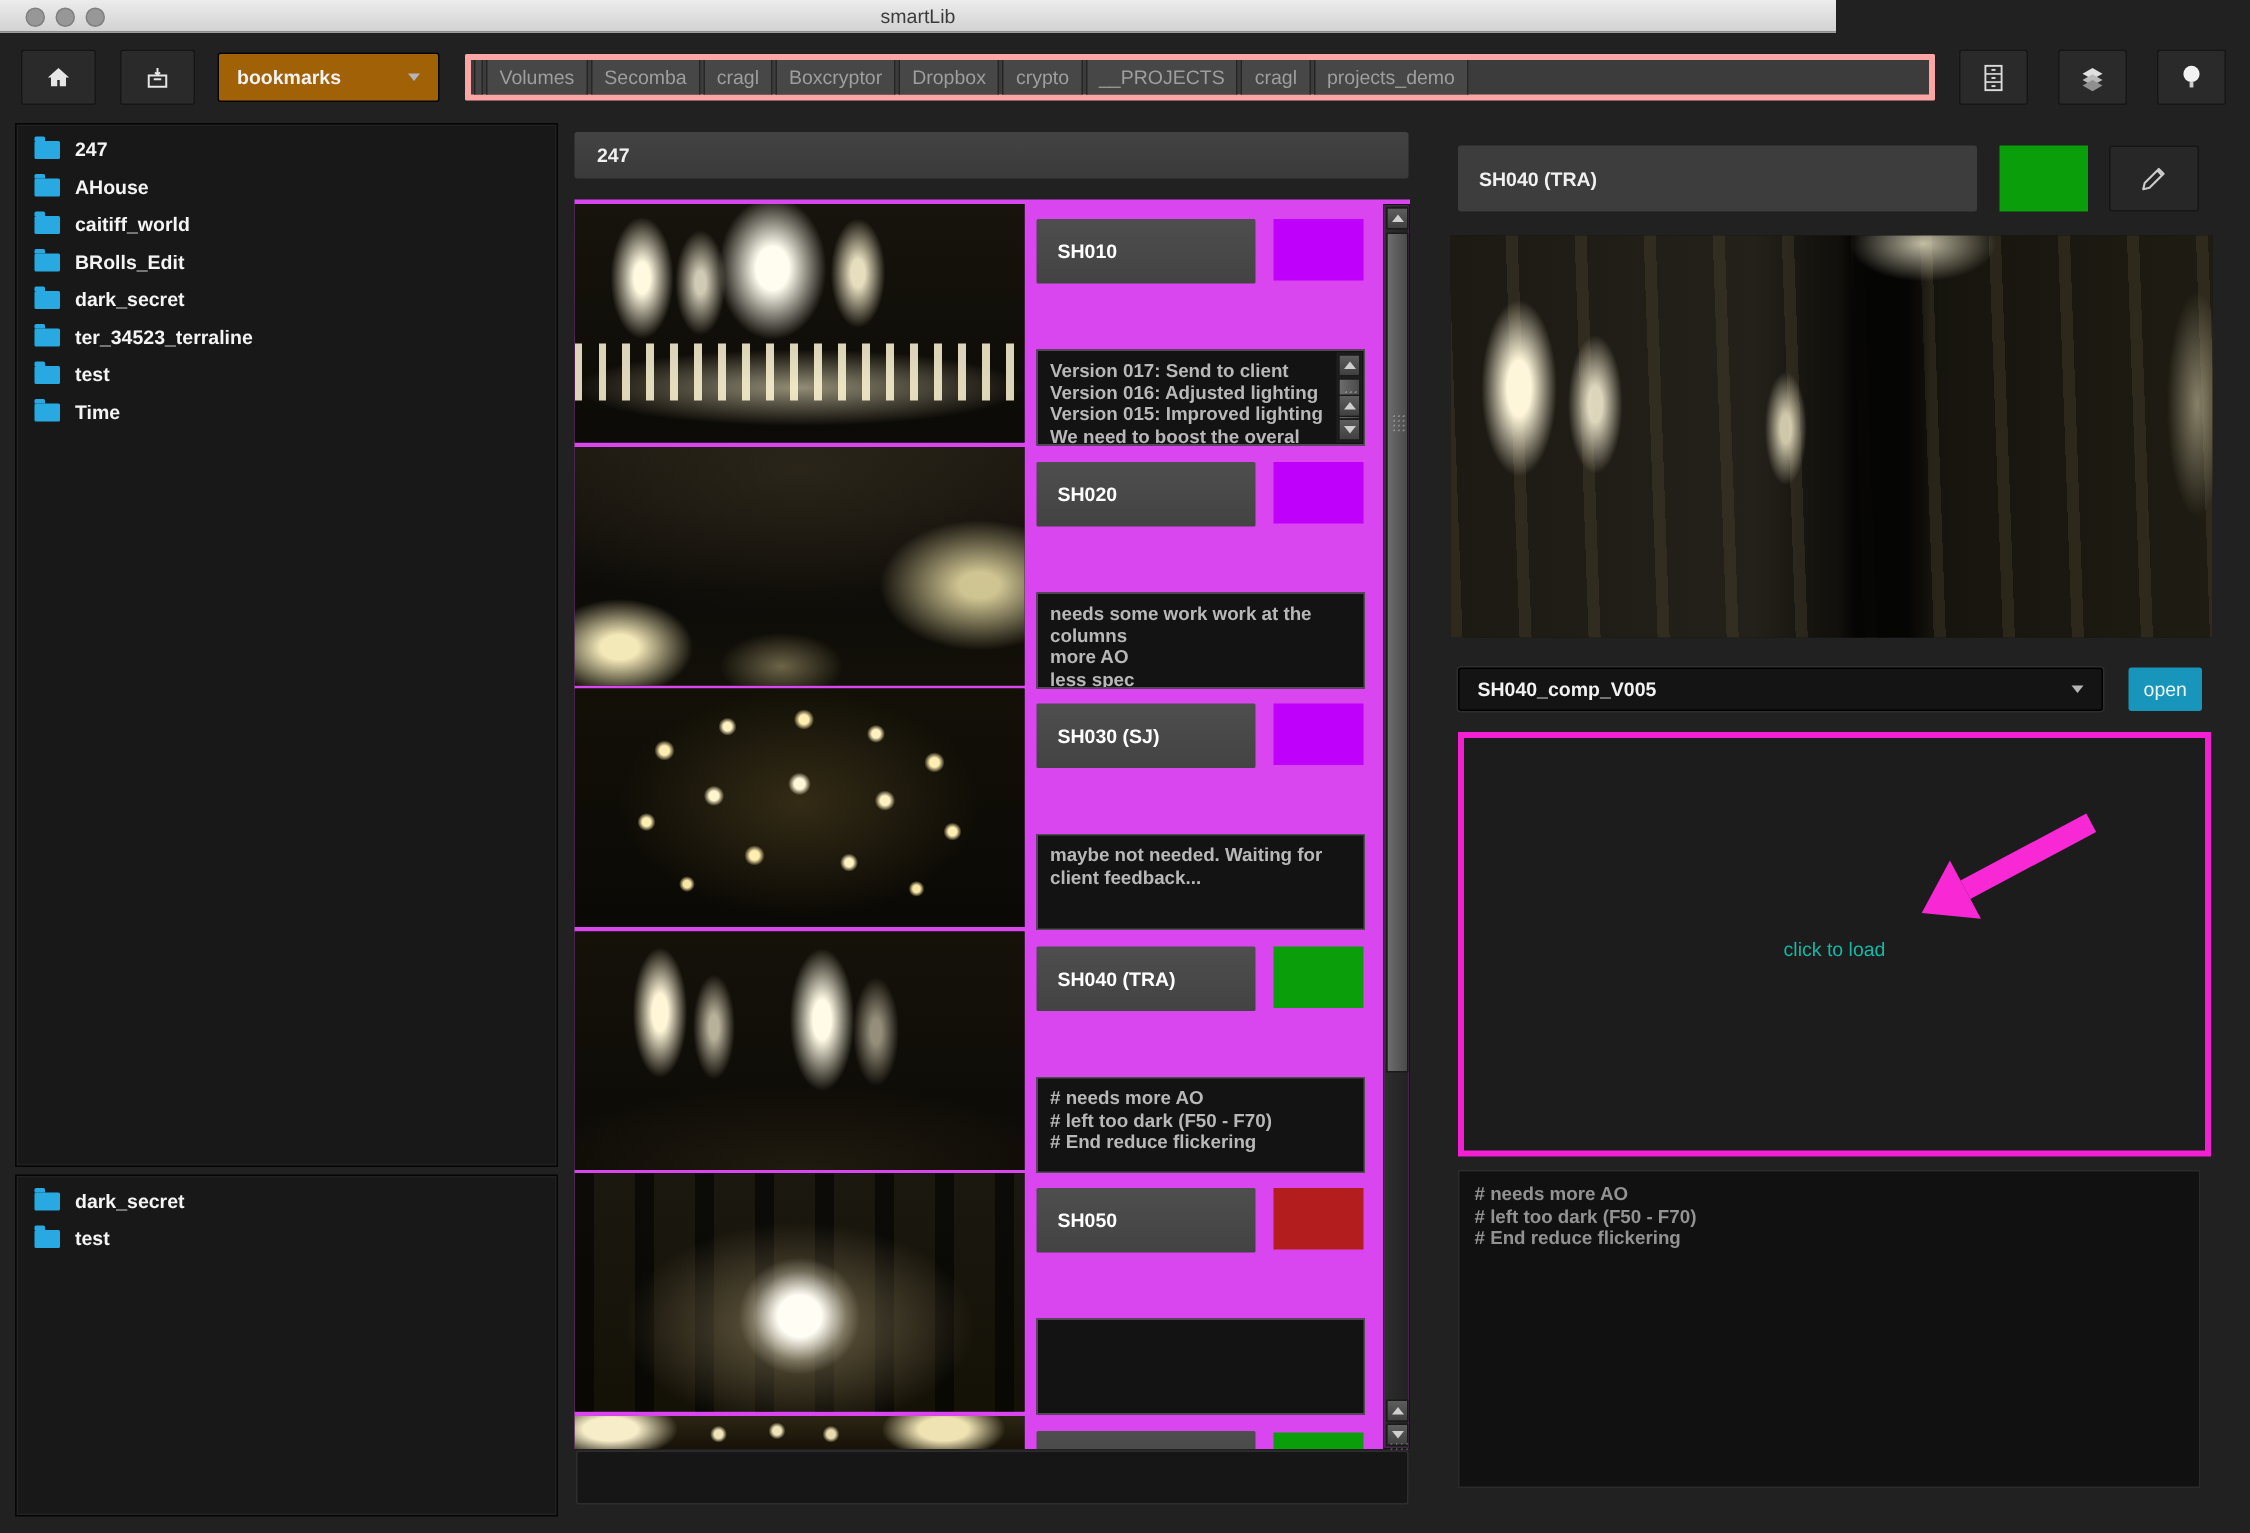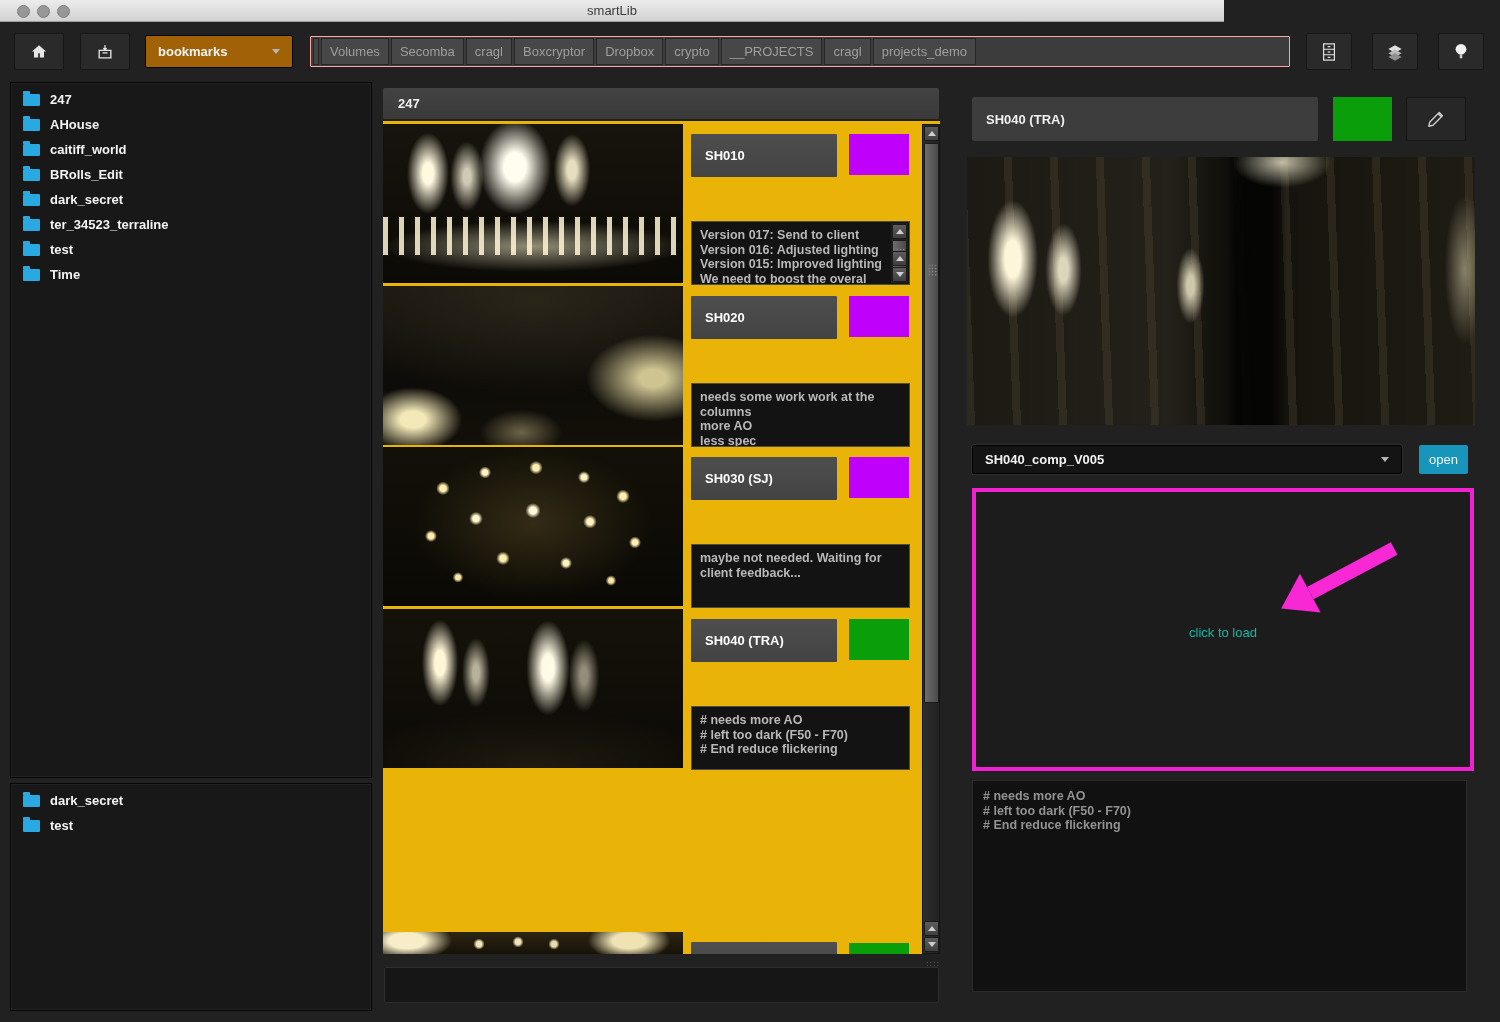--- a/index.html
+++ b/index.html
@@ -29,21 +29,21 @@
   .tool-btn svg { display:block; }
   .dd {
     position:absolute; background:#a16207; border:1px solid #060606; border-radius:2px;
     color:#f2f2f2; font-size:13px; font-weight:bold;
     display:flex; align-items:center; padding:0 12px;
   }
   .caret { width:0; height:0; border-left:4px solid transparent; border-right:4px solid transparent;
     border-top:5px solid #b5b5b5; margin-left:auto; }
   .crumbbar {
     position:absolute; left:310px; top:36px; width:980px; height:31px;
-    background:#3c3c3c; border:1px solid #fca5a5; border-radius:1px;
+    background:#3c3c3c; border:4px solid #fca5a5; border-radius:1px;
     display:flex; align-items:center; padding:0 2px; overflow:hidden;
   }
   .crumb-stub { width:6px; height:27px; background:#454545; border:1px solid #262626; margin-right:2px; }
   .crumb {
     height:27px; background:#474747; border:1px solid #262626; margin-right:2px;
     color:#9e9e9e; font-size:13px; display:flex; align-items:center; padding:0 8px;
     white-space:nowrap;
   }
   
   .panel {
@@ -56,22 +56,22 @@
     background:#29a9e1; border-radius:1px 1px 0 0; }
   .folder-label { color:#f4f4f4; font-size:13px; font-weight:bold; }
   
   .list-header {
     position:absolute; left:383px; top:88px; width:556px; height:31px;
     background:linear-gradient(#434343,#3a3a3a); border-radius:2px;
     color:#f0f0f0; font-size:13px; font-weight:bold;
     display:flex; align-items:center; padding-left:15px;
   }
   .shot-list {
-    position:absolute; left:383px; top:121px; width:557px; height:833px;
-    background:#eab308; overflow:hidden;
+    position:absolute; left:383px; top:133px; width:557px; height:833px;
+    background:#d946ef; overflow:hidden;
   }
   .entry { position:absolute; left:0; width:557px; height:159px; }
   .thumb { position:absolute; left:0; top:0; width:300px; height:159px; background-color:#0d0b07; }
   .shot-btn {
     position:absolute; left:308px; top:10px; width:146px; height:43px;
     background:linear-gradient(#4e4e4e,#434343); border-radius:1px;
     color:#ffffff; font-size:13px; font-weight:bold;
     display:flex; align-items:center; padding-left:14px;
   }
   .swatch { position:absolute; left:466px; top:10px; width:60px; height:41px; }
@@ -371,20 +371,28 @@
       <div class="thumb thumb4"></div>
       <div class="shot-btn">SH040 (TRA)</div>
       <div class="swatch" style="background-color: rgb(10, 158, 11);"></div>
       <div class="note">
         <div class="note-text"># needs more AO
 # left too dark (F50 - F70)
 # End reduce flickering</div>
       </div>
     </div>
 
+    <div class="entry" style="top:649px;">
+      <div class="thumb thumb5"></div>
+      <div class="shot-btn">SH050</div>
+      <div class="swatch" style="background-color: rgb(180, 29, 29);"></div>
+      <div class="note">
+        <div class="note-text"></div>
+      </div>
+    </div>
 
     <div class="entry" style="top:811px;">
       <div class="thumb thumb6" style="height:22px;"></div>
       <div class="shot-btn"></div>
       <div class="swatch" style="top: 11px; background-color: rgb(10, 158, 11);"></div>
     </div>
 
     <div class="main-sb">
       <div class="sb-btn" style="top:1px;">
           <div class="tri-up"></div>

